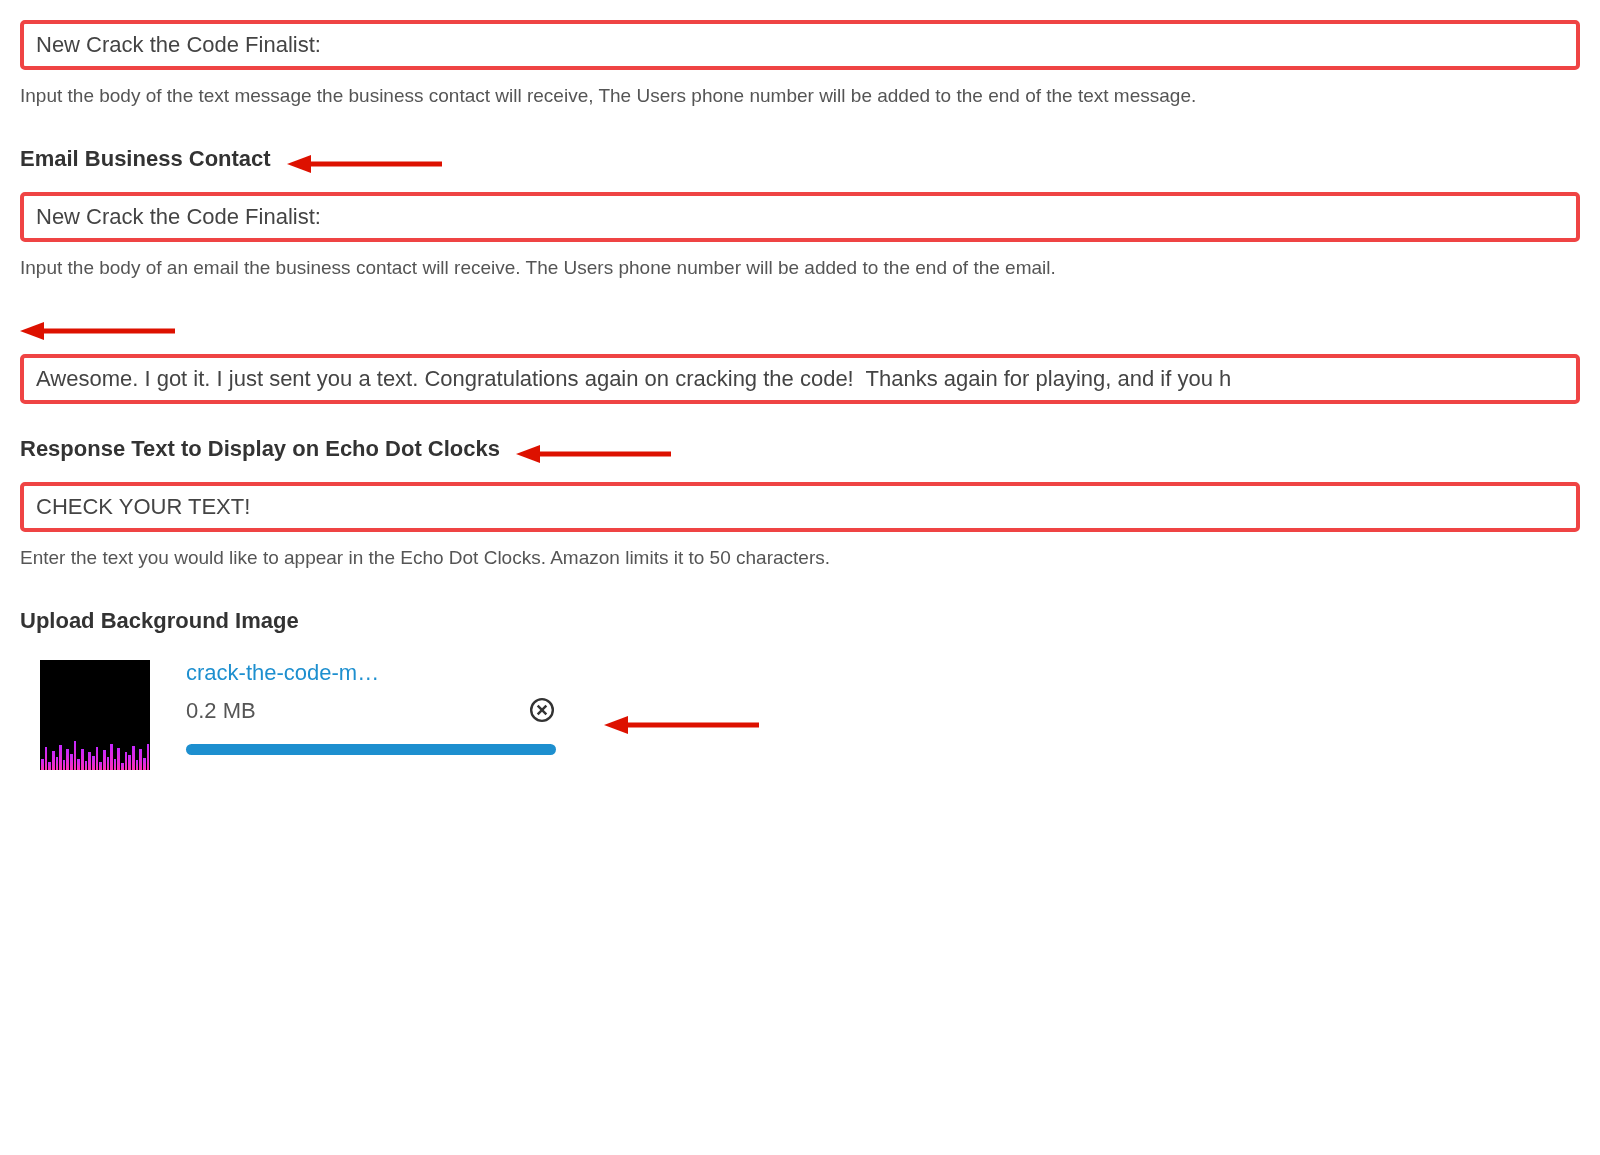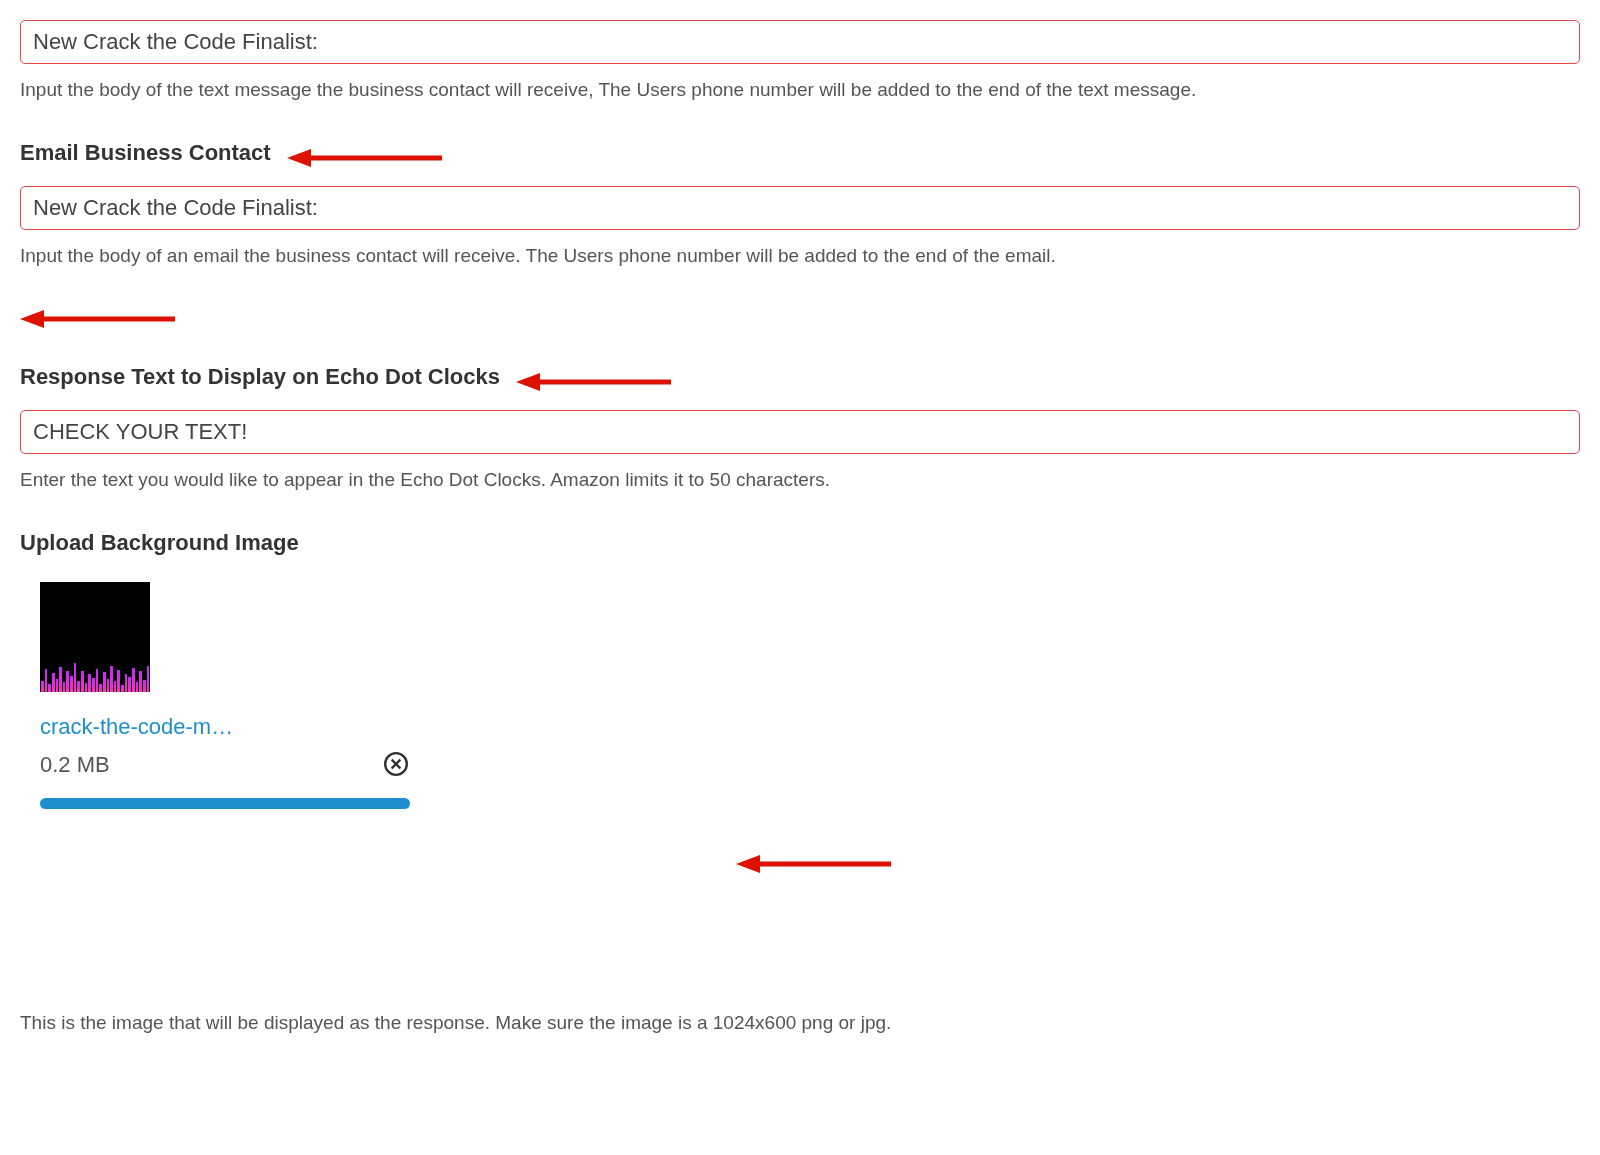--- a/index.html
+++ b/index.html
@@ -35,42 +35,41 @@
       display: inline-flex;
       align-items: center;
     }
     .arrow-annotation svg {
       display: block;
     }
     input[type="text"] {
       width: 100%;
       font-size: 22px;
       padding: 8px 12px;
-      border: 1px solid #ef4444;
+      border: 4px solid #ef4444;
       border-radius: 5px;
       color: #444444;
       background: #ffffff;
       font-family: inherit;
     }
     .help-text {
       font-size: 19px;
       color: #555555;
       margin-top: 8px;
       line-height: 1.9;
     }
     .upload-section {
       margin-top: 27px;
     }
     .upload-row {
       display: flex;
       align-items: flex-start;
-      gap: 22px;
+      gap: 36px;
       padding-left: 20px;
       padding-top: 6px;
-      flex-direction: column;
     }
     .upload-thumb {
       width: 110px;
       height: 110px;
       background: #000000;
       position: relative;
       display: flex;
       align-items: flex-end;
       overflow: hidden;
     }
@@ -165,20 +164,21 @@
 
 <div class="form-section">
   <div class="label-row">
     <span class="arrow-annotation">
       <svg width="160" height="26" viewBox="0 0 160 26">
         <line x1="20" y1="13" x2="155" y2="13" stroke="#dd1100" stroke-width="5"></line>
         <polygon points="0,13 24,4 24,22" fill="#dd1100"></polygon>
       </svg>
     </span>
   </div>
+  <input type="text" value="Awesome. I got it. I just sent you a text. Congratulations again on cracking the code!  Thanks again for playing, and if you h" style="">
 </div>
 
 <div class="form-section">
   <div class="label-row">
     <span class="section-label">Response Text to Display on Echo Dot Clocks</span>
     <span class="arrow-annotation">
       <svg width="160" height="26" viewBox="0 0 160 26">
         <line x1="20" y1="13" x2="155" y2="13" stroke="#dd1100" stroke-width="5"></line>
         <polygon points="0,13 24,4 24,22" fill="#dd1100"></polygon>
       </svg>
@@ -246,14 +246,13 @@
 
     <span class="arrow-annotation arrow-after-upload">
       <svg width="160" height="26" viewBox="0 0 160 26">
         <line x1="20" y1="13" x2="155" y2="13" stroke="#dd1100" stroke-width="5"></line>
         <polygon points="0,13 24,4 24,22" fill="#dd1100"></polygon>
       </svg>
     </span>
   </div>
 
   <div class="upload-help-gap"></div>
-  <div class="help-text">This is the image that will be displayed as the response. Make sure the image is a 1024x600 png or jpg.</div>
 </div>
 
 </body></html>

